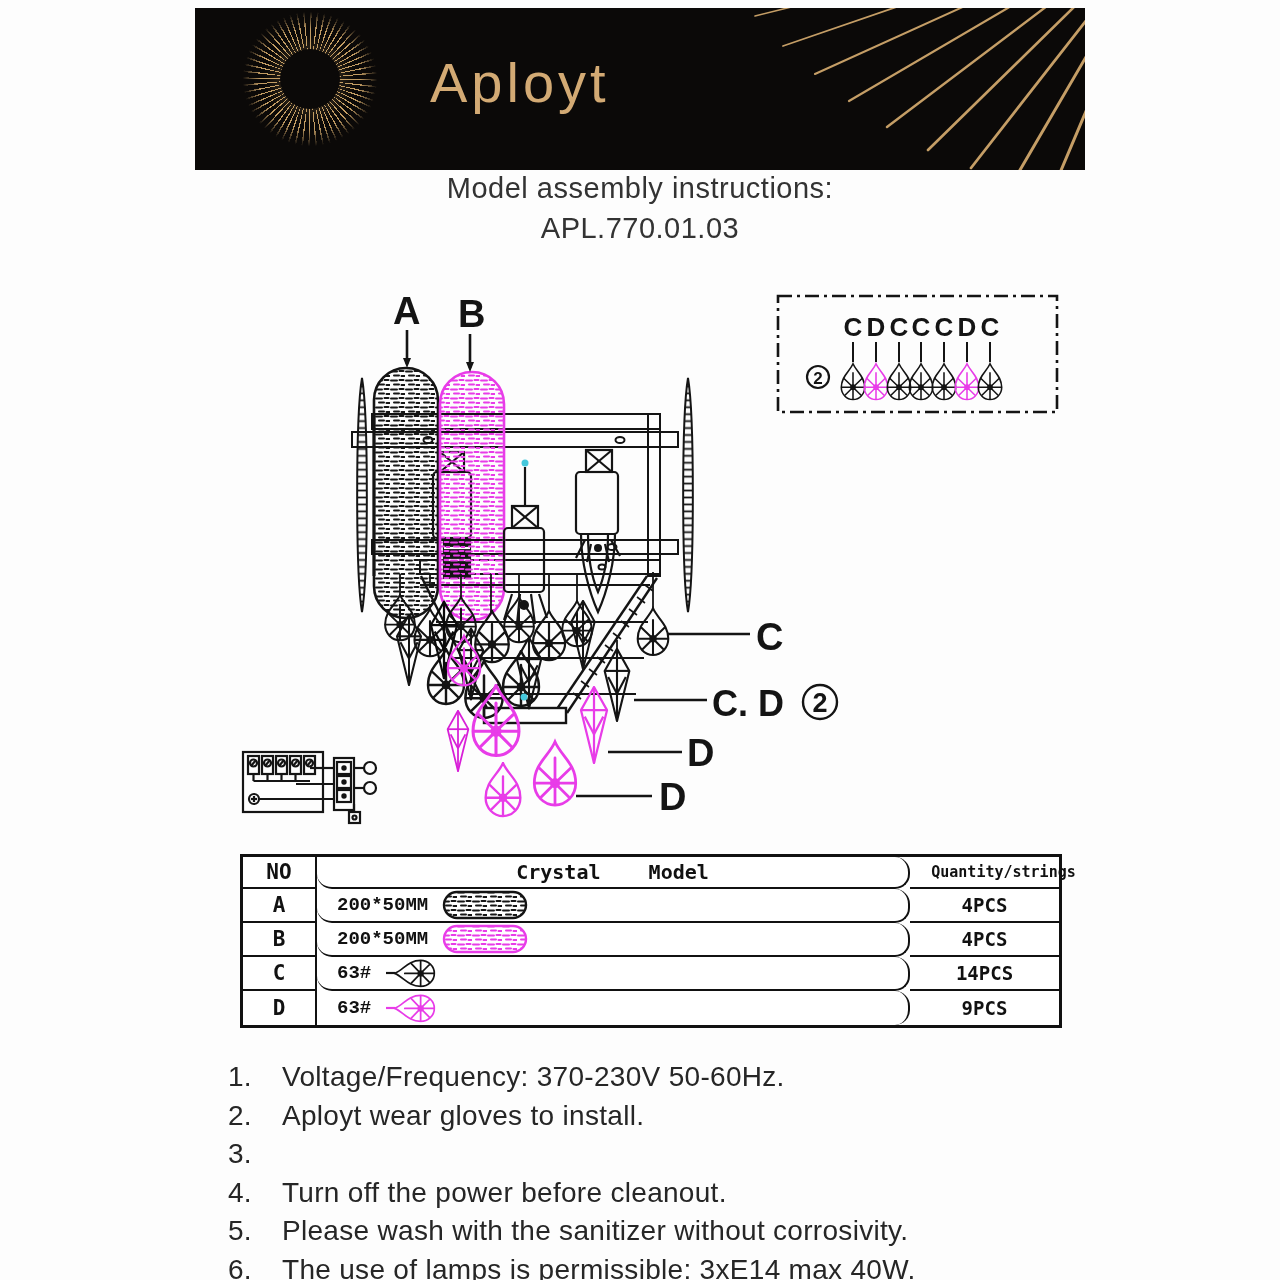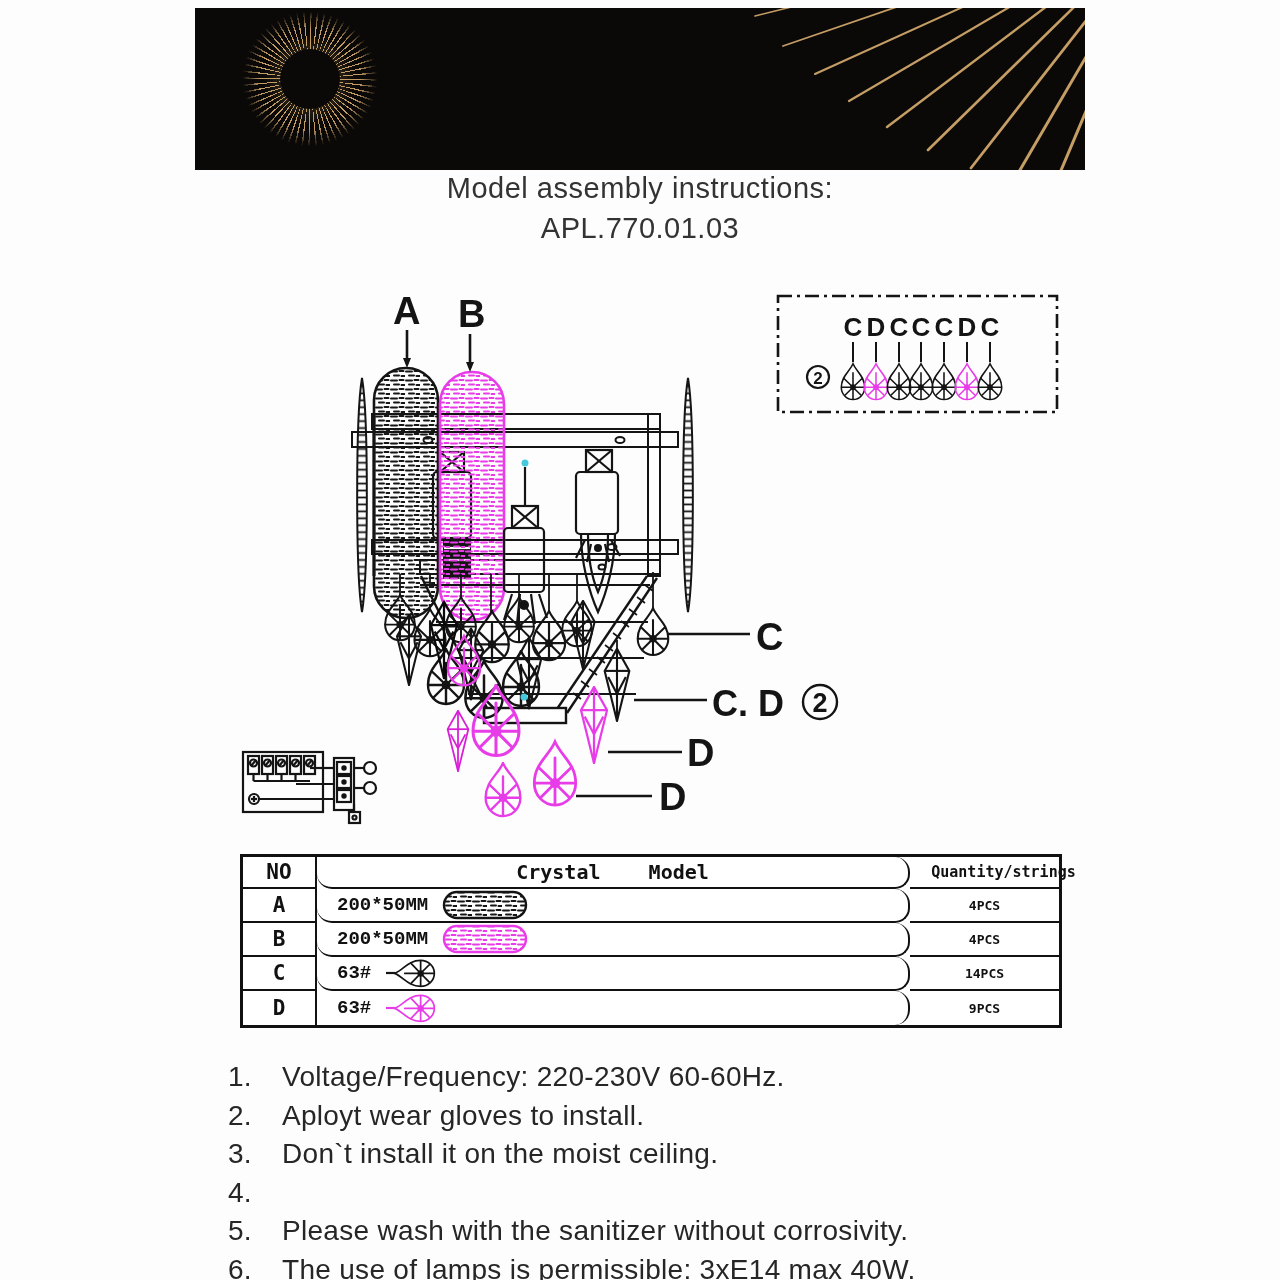--- a/index.html
+++ b/index.html
@@ -45,21 +45,21 @@
   }
   .tr{display:grid;grid-template-columns:74px 1fr 149px;}
   .tr > div{border-right:2px solid #111;border-bottom:2px solid #111;display:flex;align-items:center;box-sizing:border-box;}
   .tr > div:last-child{border-right:none;justify-content:center;}
   .tr.last > div{border-bottom:none;}
   .th{height:32px;}
   .td{height:34px;}
   .c-no{justify-content:center;font-size:21px;}
   .c-model{padding-left:20px;font-size:19px;white-space:pre;border-radius:15px;}
   .c-model .sz{margin-right:14px;font-family:Liberation Mono, monospace;}
-  .c-qty{font-size:13px;}
+  .c-qty{font-size:19px;}
   .th .c-model{justify-content:center;padding-left:0;font-size:20px;}
   .th .c-qty{font-size:15px;padding-left:38px;}
   .row-icon{display:block;}
   
   .instructions{position:absolute;left:228px;top:1058px;width:860px;color:#262626;}
   .instr{display:flex;font-size:28px;line-height:38.5px;letter-spacing:.3px;}
   .instr .num{width:54px;flex:0 0 54px;}
 </style>
 </head>
 <body>
@@ -100,20 +100,21 @@
     </symbol>
     <symbol id="plate" viewBox="0 0 22 240">
       <path d="M11,2 C17.5,40 17.5,200 11,238 C4.5,200 4.5,40 11,2 Z" fill="url(#ribs)" stroke="#141414" stroke-width="2"></path>
     </symbol>
   </defs>
 </svg>
 
 <header class="banner">
   <div class="sunburst"></div>
   <div class="sunburst-core"></div>
+  <span class="brand">Aployt</span>
   <svg class="banner-rays" width="520" height="162" viewBox="370 0 520 162">
     <g stroke="#c59e66" fill="none" stroke-linecap="round">
       <line x1="975" y1="-95" x2="560" y2="8" stroke-width="1.6"></line>
       <line x1="975" y1="-95" x2="588" y2="38" stroke-width="1.8"></line>
       <line x1="975" y1="-95" x2="620" y2="66" stroke-width="2"></line>
       <line x1="975" y1="-95" x2="654" y2="93" stroke-width="2.2"></line>
       <line x1="975" y1="-95" x2="692" y2="119" stroke-width="2.4"></line>
       <line x1="975" y1="-95" x2="733" y2="142" stroke-width="2.6"></line>
       <line x1="975" y1="-95" x2="776" y2="160" stroke-width="2.8"></line>
       <line x1="975" y1="-95" x2="818" y2="174" stroke-width="3"></line>
@@ -391,32 +392,32 @@
           </g>
       </svg>
     </div>
     <div class="c-qty">9PCS</div>
   </div>
 </div>
 
 <div class="instructions">
   <div class="instr">
     <span class="num">1.</span>
-    <span class="txt">Voltage/Frequency: 220-230V 60-60Hz.</span>
+    <span class="txt">Voltage/Frequency: 370-230V 50-60Hz.</span>
   </div>
   <div class="instr">
     <span class="num">2.</span>
     <span class="txt">Aployt wear gloves to install.</span>
   </div>
   <div class="instr">
     <span class="num">3.</span>
-    <span class="txt">Don`t install it on the moist ceiling.</span>
   </div>
   <div class="instr">
     <span class="num">4.</span>
+    <span class="txt">Turn off the power before cleanout.</span>
   </div>
   <div class="instr">
     <span class="num">5.</span>
     <span class="txt">Please wash with the sanitizer without corrosivity.</span>
   </div>
   <div class="instr">
     <span class="num">6.</span>
     <span class="txt">The use of lamps is permissible: 3xE14 max 40W.</span>
   </div>
 </div>

